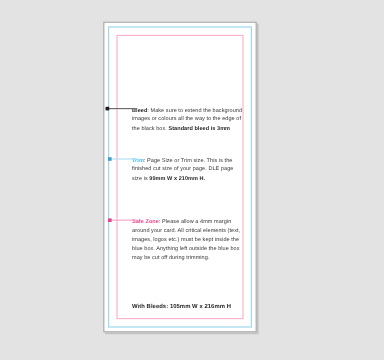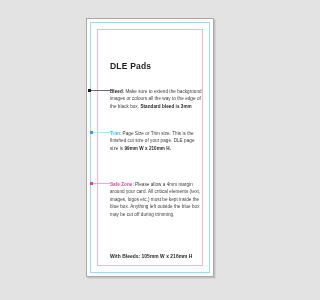--- a/index.html
+++ b/index.html
@@ -164,23 +164,20 @@
 <div id="canvas">
 
   <div id="artboard">
 
     <div class="bleed-box">
       <div class="trim-box">
         <div class="safe-box"></div>
       </div>
     </div>
 
-    <div class="content">
-      <div class="doc-title">DLE Pads</div>
-    </div>
 
     <p class="note" id="note-bleed">
       <span class="lead lead-bleed">Bleed</span><span>: Make sure to extend the background images or colours all the way to the edge of the black box. </span><span class="strong">Standard bleed is 3mm</span>
     </p>
 
     <p class="note" id="note-trim">
       <span class="lead lead-trim">Trim</span><span>: Page Size or Trim size. This is the finished cut size of your page. DLE page size is </span><span class="strong">99mm W x 210mm H.</span>
     </p>
 
     <p class="note" id="note-safe">

